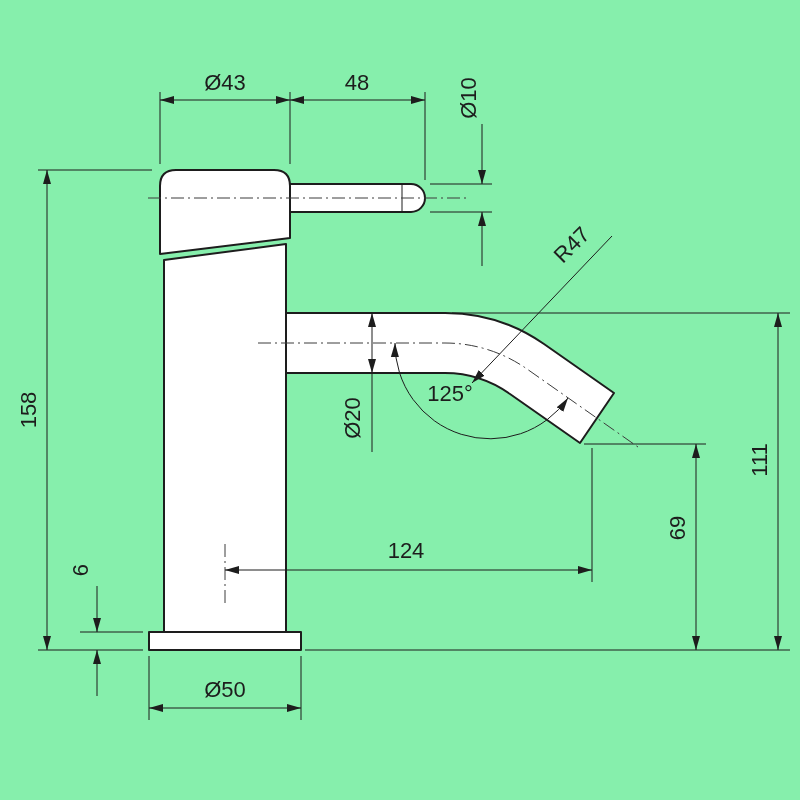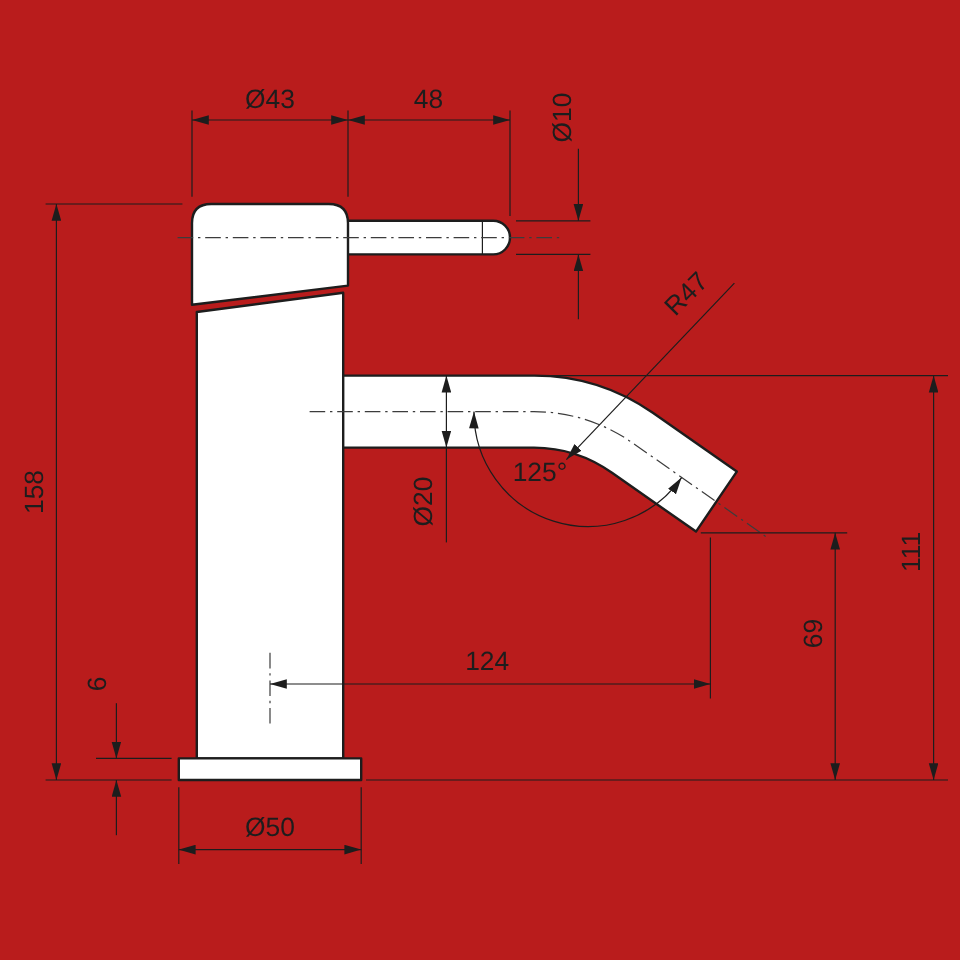--- a/index.html
+++ b/index.html
@@ -1,20 +1,20 @@
 <!DOCTYPE html>
 <html><head>
 <meta charset="utf-8">
 <style>
   html, body { margin: 0; padding: 0; background: #ffffff; }
   .canvas {
     position: relative;
     width: 800px;
     height: 800px;
-    background: #b91c1c;
+    background: #86efac;
     overflow: hidden;
   }
   svg { position: absolute; inset: 0; }
 
   .outline { fill: #ffffff; stroke: #1d1d1d; stroke-width: 2; stroke-linejoin: round; }
   .ext, .dim, .leader { stroke: #1d1d1d; stroke-width: 1; fill: none; }
   .cl { stroke: #3c3c3c; stroke-width: 1; fill: none; stroke-dasharray: 13 4 2 4; }
   .arrowhead { fill: #1d1d1d; }
   text {
     font-family: "Liberation Sans", "DejaVu Sans", sans-serif;

